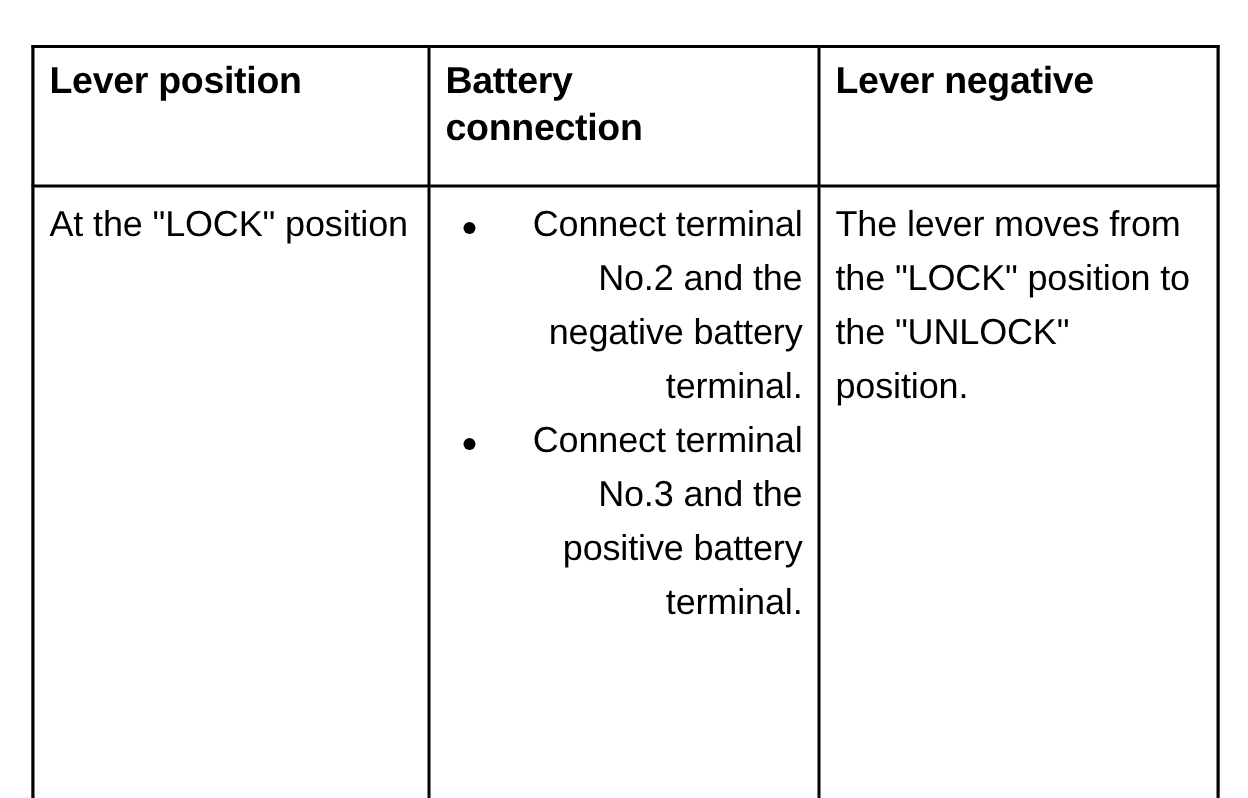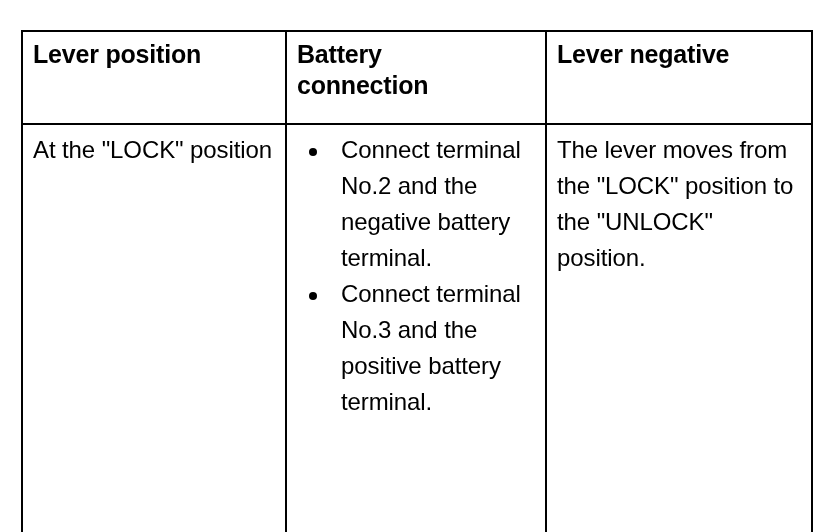--- a/index.html
+++ b/index.html
@@ -64,20 +64,21 @@
 
   .cell-text {
     display: block;
     white-space: pre-line;
   }
 
   ul.bullet-list {
     list-style: none;
     margin: 0;
     padding: 0;
+    text-align: right;
   }
 
   ul.bullet-list > li {
     position: relative;
     padding-left: 44px;
     margin: 0;
   }
 
   ul.bullet-list > li .bullet-dot {
     position: absolute;

